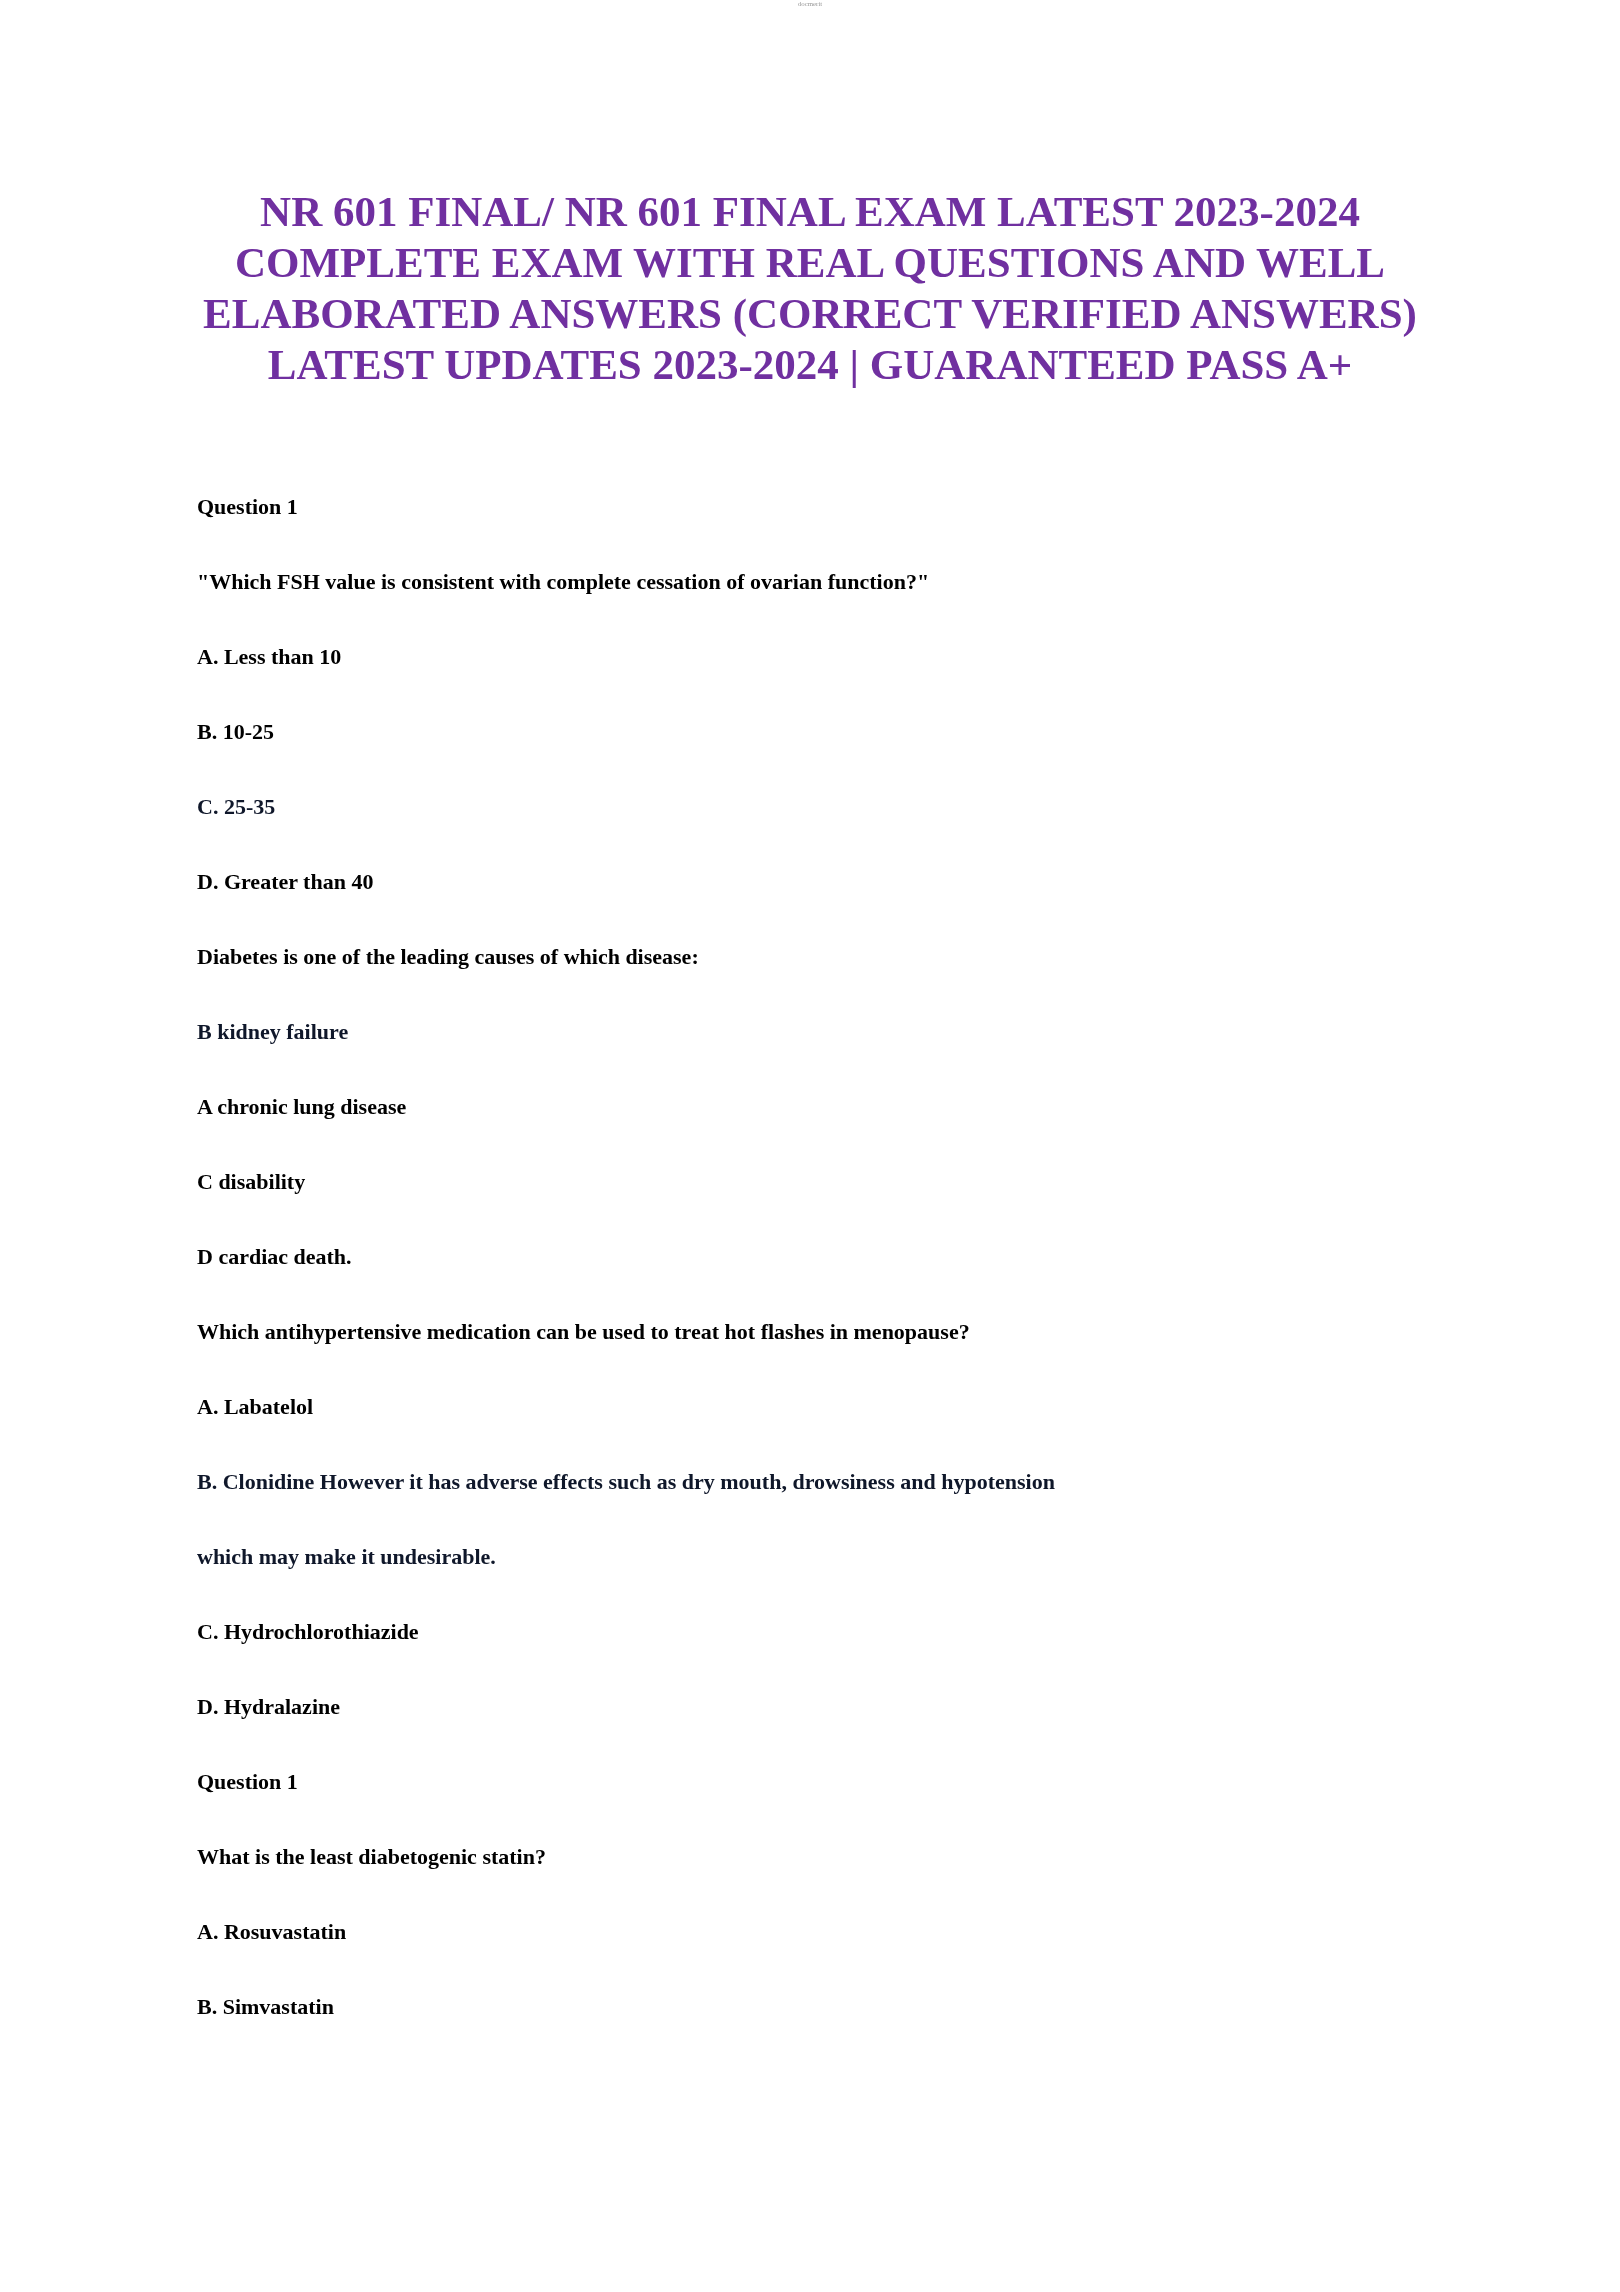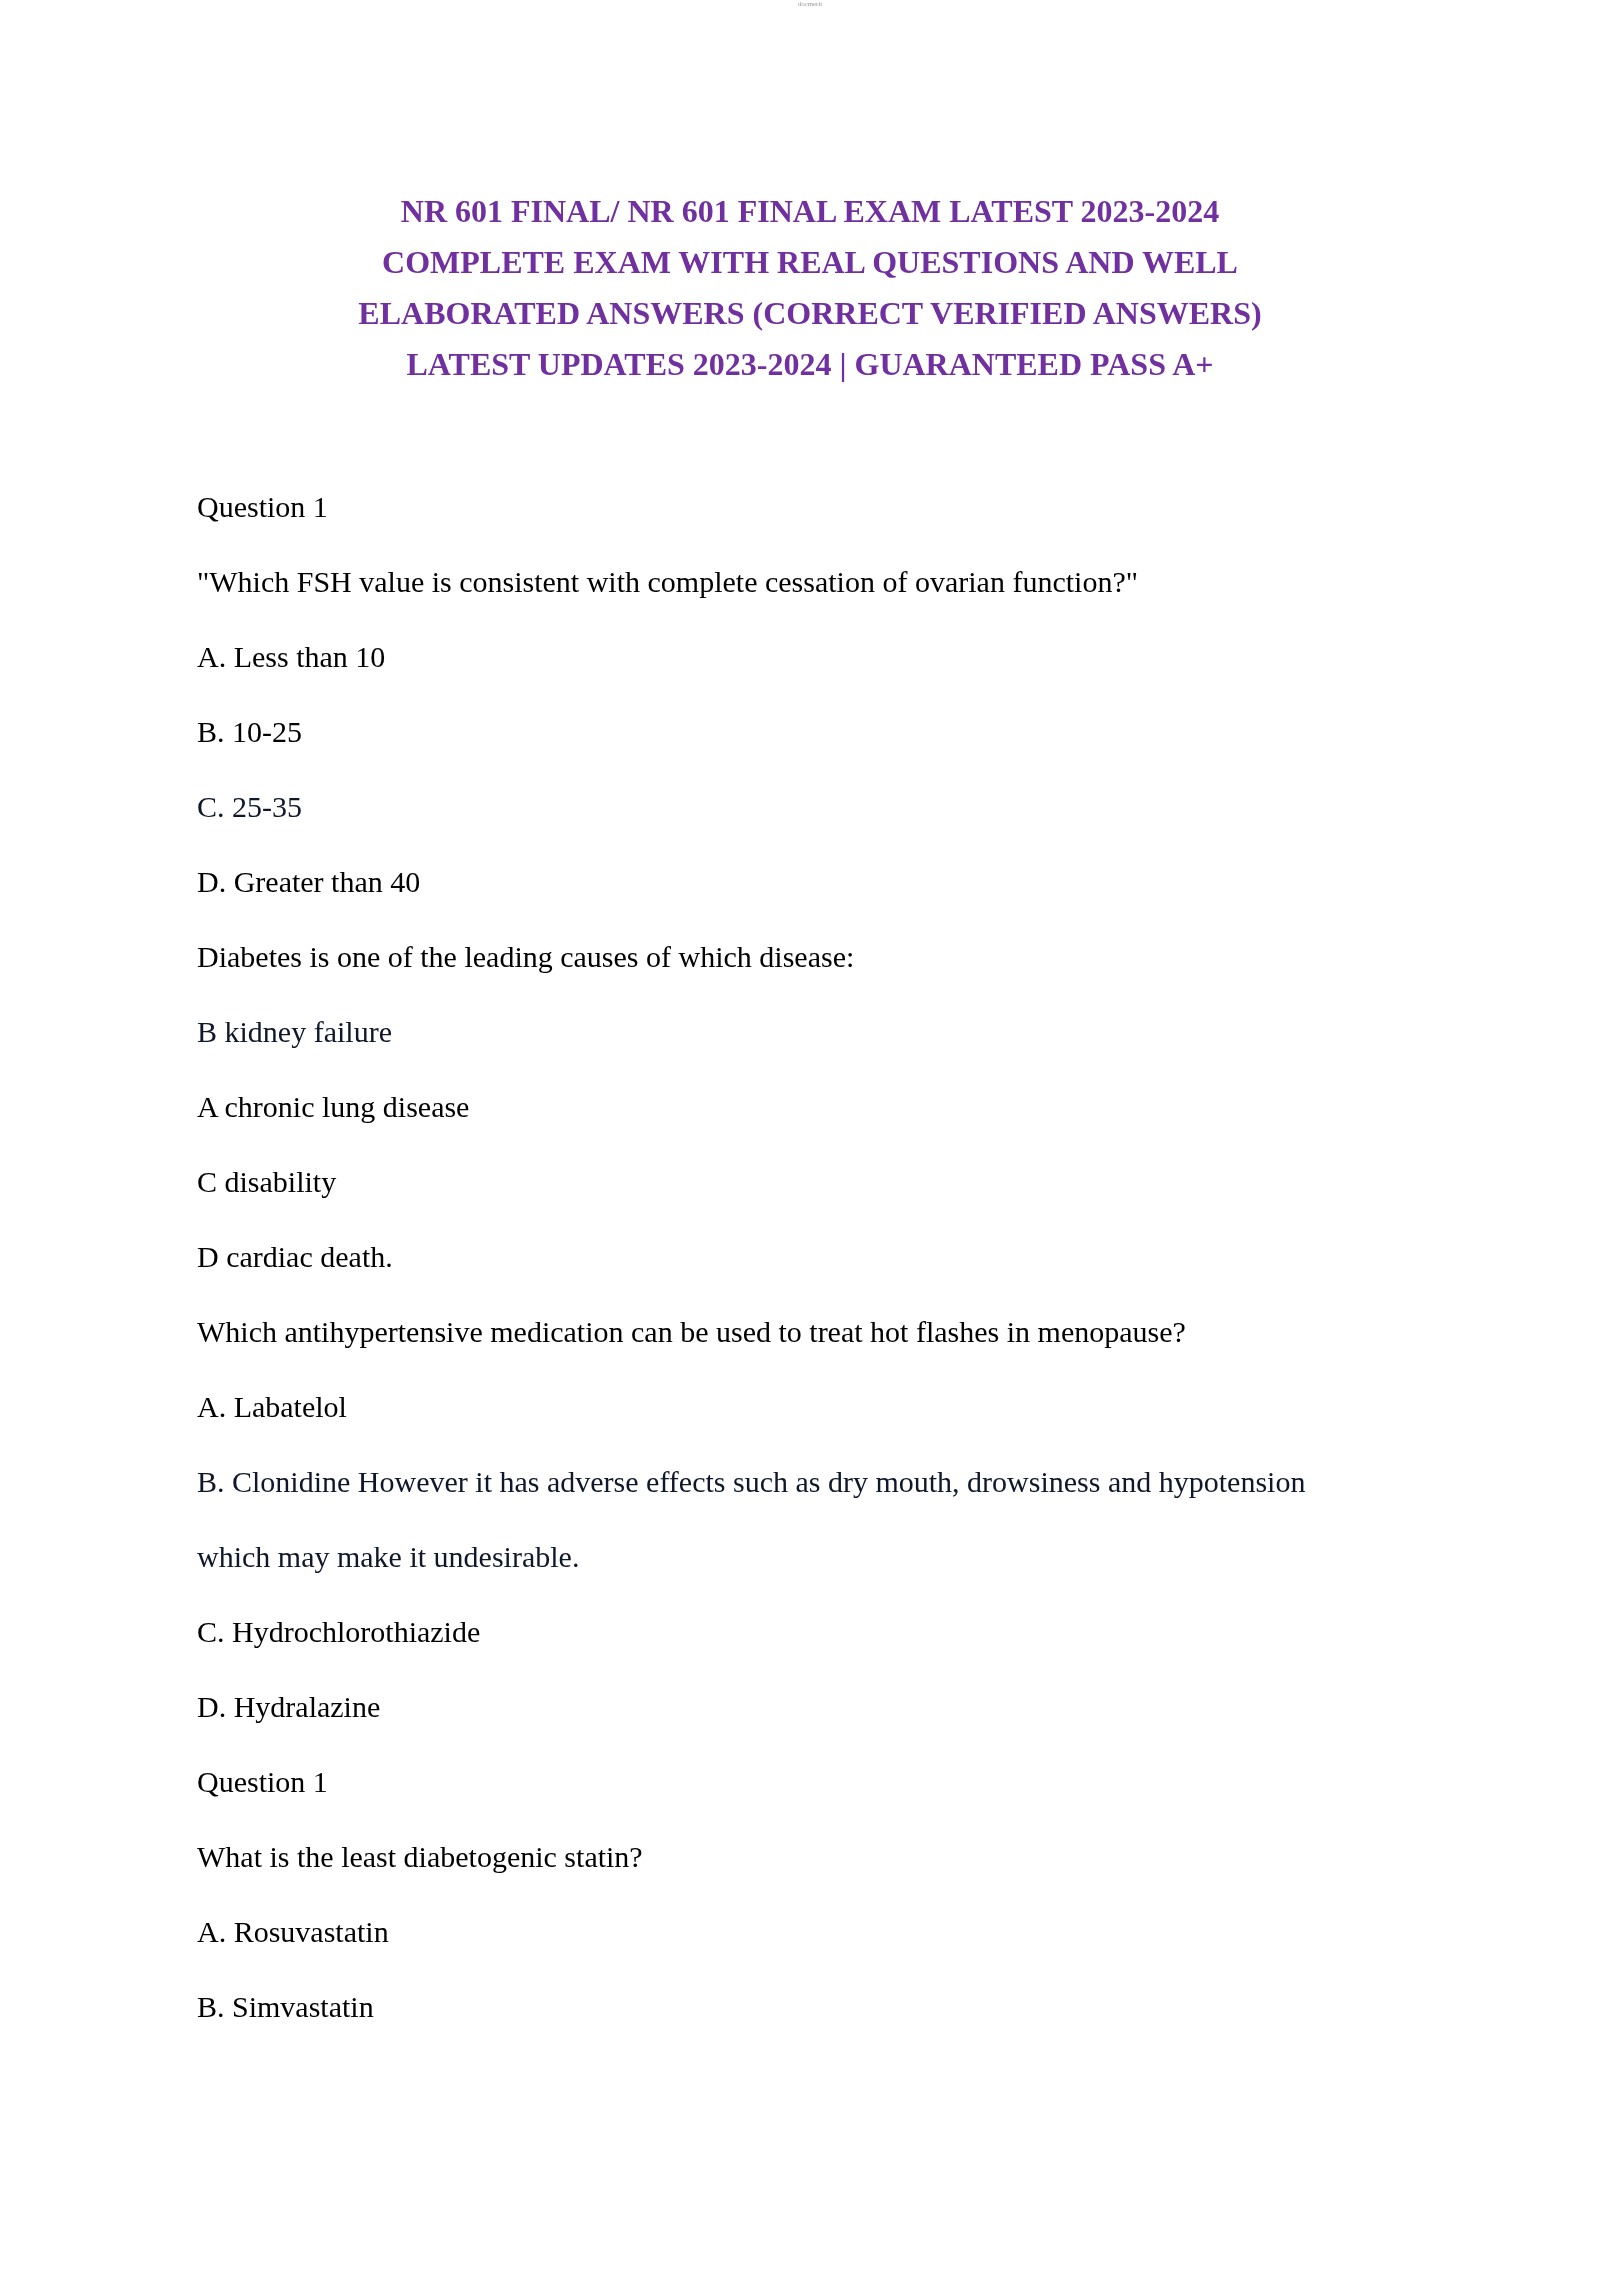--- a/index.html
+++ b/index.html
@@ -1,21 +1,21 @@
 <!DOCTYPE html>
 <html><head>
 <meta charset="utf-8">
 <style>
   html, body { margin: 0; padding: 0; background: #ffffff; }
   body { width: 1620px; height: 2293px; position: relative; overflow: hidden; font-family: "Liberation Serif", serif; }
   .header-mark { position: absolute; top: 0; left: 0; width: 1620px; text-align: center; font-size: 6.9px; color: #999; line-height: 7.8px; }
-  .title { position: absolute; top: 186px; left: 147px; width: 1326px; text-align: center; color: #7030A0; font-weight: bold; font-size: 32px; line-height: 51px; margin: 0; }
+  .title { position: absolute; top: 186px; left: 147px; width: 1326px; text-align: center; color: #7030A0; font-weight: bold; font-size: 43px; line-height: 51px; margin: 0; }
   .title span { display: block; }
   .body { position: absolute; top: 469px; left: 197px; width: 1274px; }
-  .line { font-size: 30px; line-height: 75px; height: 75px; color: #000000; white-space: nowrap; margin: 0; }
+  .line { font-size: 22px; line-height: 75px; height: 75px; color: #000000; white-space: nowrap; margin: 0; font-weight: bold; }
   .line.answer { color: #0f172a; }
 </style>
 </head>
 <body>
 
 <div class="header-mark">docmerit</div>
 
 <h1 class="title">
   <span>NR 601 FINAL/ NR 601 FINAL EXAM LATEST 2023-2024</span>
   <span>COMPLETE EXAM WITH REAL QUESTIONS AND WELL</span>

